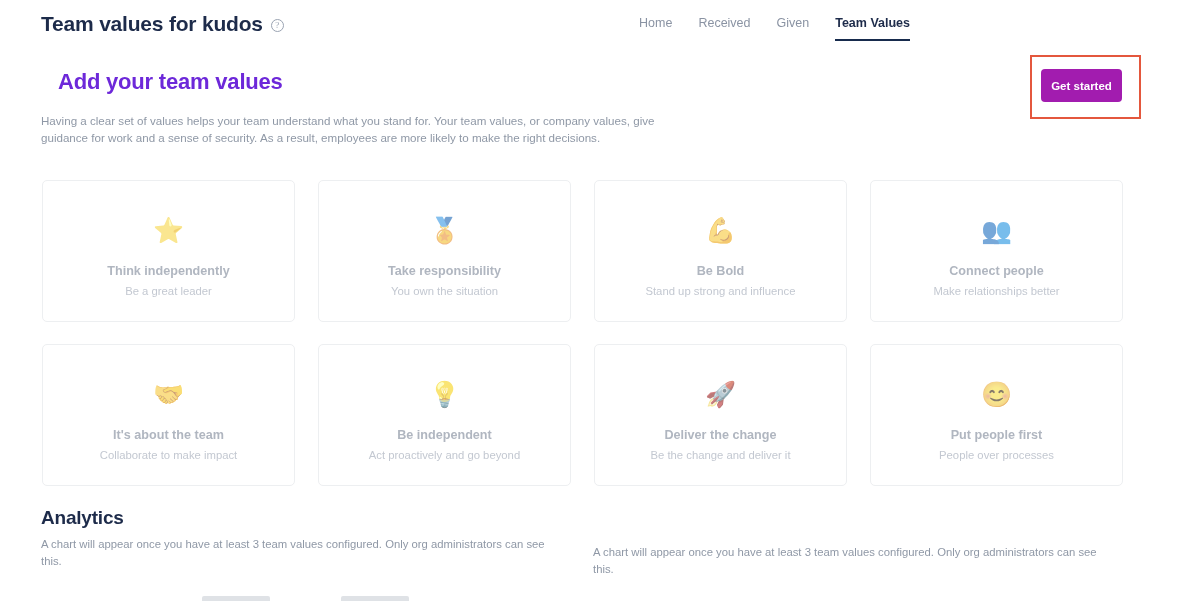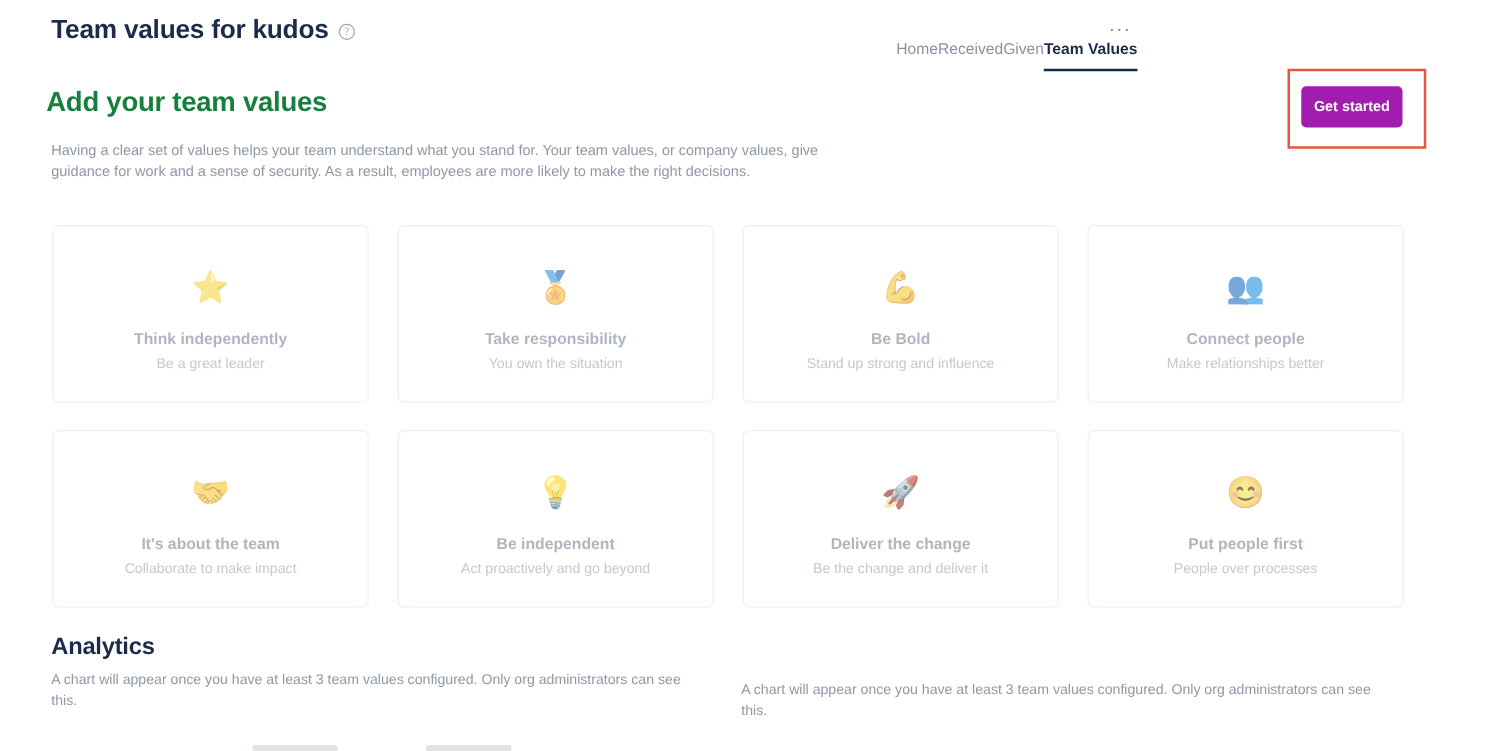--- a/index.html
+++ b/index.html
@@ -54,23 +54,24 @@
     line-height: 11px;
     text-align: center;
     font-family: "Liberation Serif", serif;
     display: inline-block;
     margin-top: 3px;
   }
 
   .nav {
     position: absolute;
     right: 80px;
-    top: 31px;
+    top: 15px;
     display: flex;
     align-items: flex-start;
+    gap: 26px;
   }
 
   .nav-item {
     font-size: 12.5px;
     color: #8a93a3;
     line-height: 16px;
     padding-bottom: 8px;
     cursor: pointer;
     white-space: nowrap;
   }
@@ -88,25 +89,25 @@
     color: #7a8393;
     font-size: 15px;
     letter-spacing: 1px;
     line-height: 12px;
     cursor: pointer;
   }
 
   
   .section-heading {
     position: absolute;
-    left: 37px;
+    left: 58px;
     top: 69px;
     font-size: 22px;
     font-weight: bold;
-    color: #15803d;
+    color: #6d28d9;
     letter-spacing: -0.2px;
   }
 
   .intro-text {
     position: absolute;
     left: 41px;
     top: 112px;
     width: 640px;
     font-size: 11.6px;
     line-height: 17px;

